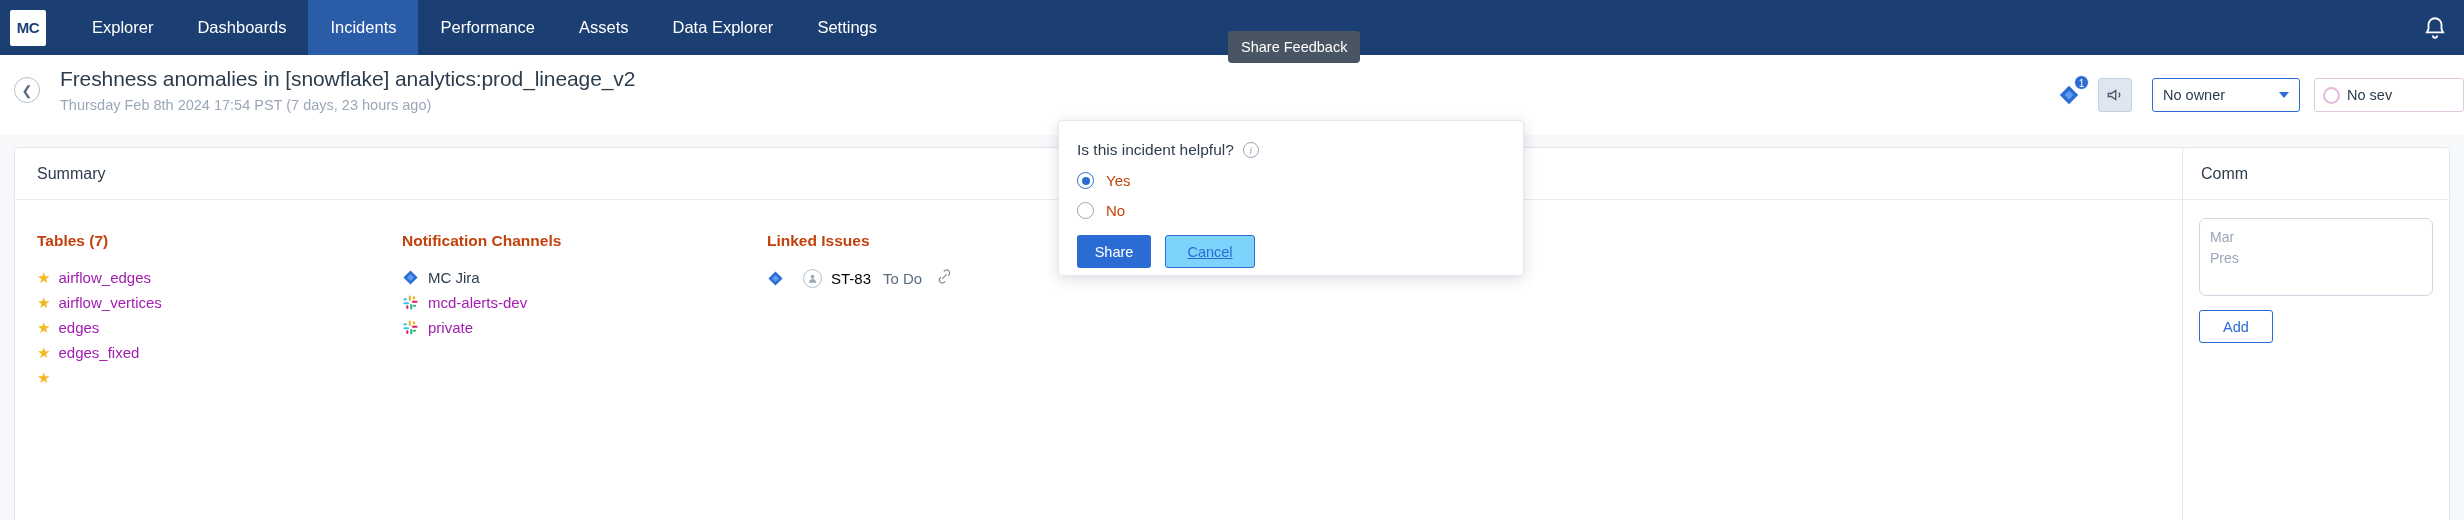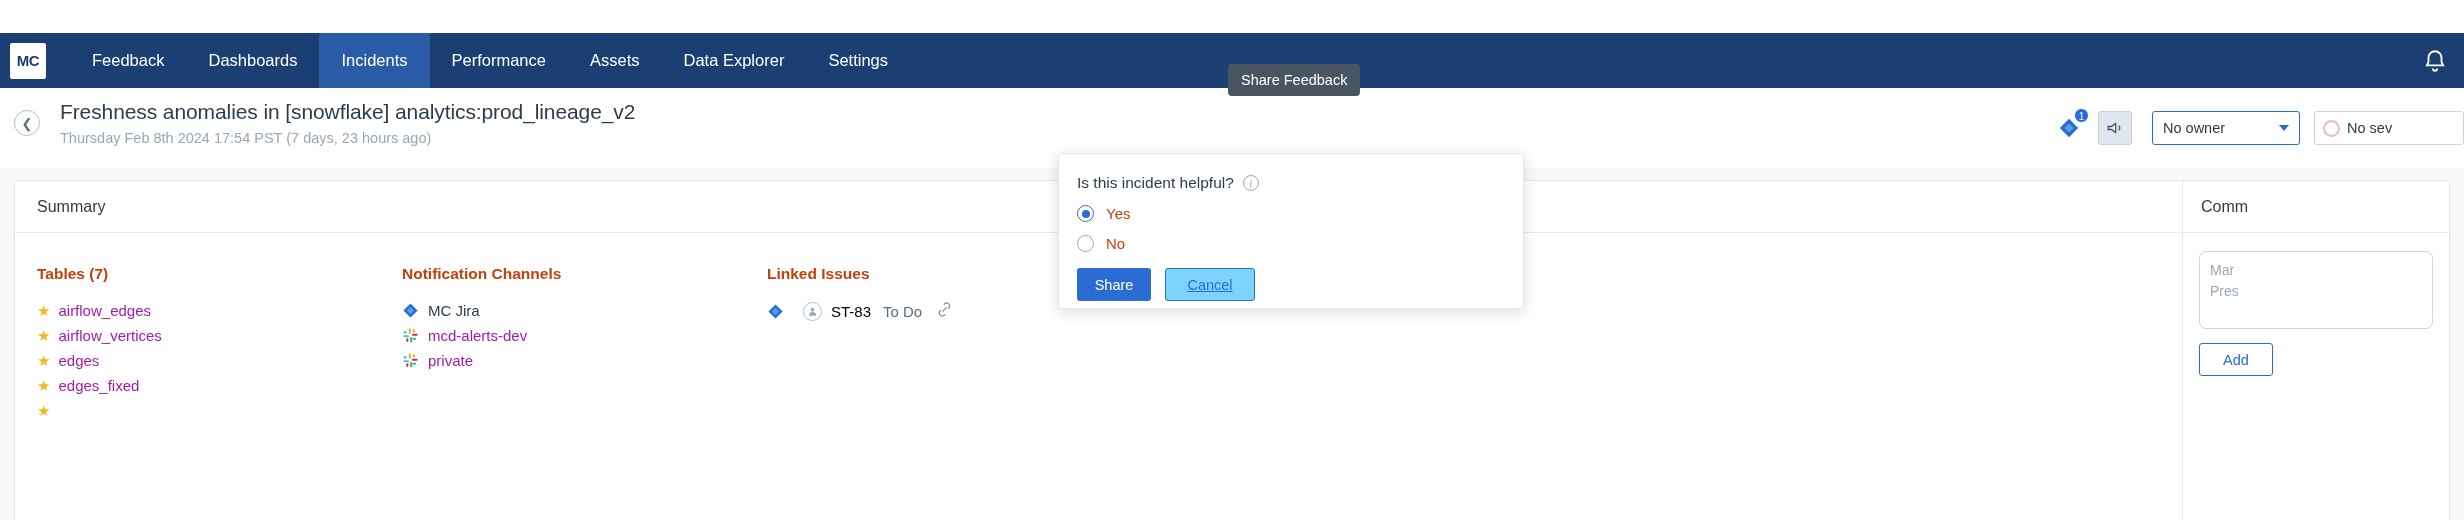--- a/index.html
+++ b/index.html
@@ -2,21 +2,21 @@
 <html><head>
 <meta charset="utf-8">
 <style>
   * { box-sizing: border-box; margin: 0; padding: 0; }
   html, body {
     width: 2464px; height: 520px;
     font-family: "Liberation Sans", sans-serif;
     background: #ffffff;
     overflow: hidden;
   }
-  .app { position: relative; width: 2464px; height: 440px; margin-top: 33px; }
+  .app { position: relative; width: 2464px; height: 440px; }
 
   
   .navbar {
     position: absolute; top: 0; left: 0;
     width: 2464px; height: 55px;
     background: #1c3f73;
     display: flex; align-items: center;
   }
   .logo {
     width: 36px; height: 36px; margin-left: 10px;
@@ -218,21 +218,21 @@
   }
 </style>
 </head>
 <body>
 
 <div class="app">
 
   <div class="navbar">
     <div class="logo">MC</div>
     <div class="navitems">
-      <div class="navitem">Feedback</div>
+      <div class="navitem">Explorer</div>
       <div class="navitem">Dashboards</div>
       <div class="navitem active">Incidents</div>
       <div class="navitem">Performance</div>
       <div class="navitem">Assets</div>
       <div class="navitem">Data Explorer</div>
       <div class="navitem">Settings</div>
     </div>
     <div class="bell">
       <svg viewBox="0 0 24 24" width="26" height="26" fill="none" stroke="#ffffff" stroke-width="1.7">
         <path d="M12 3a6 6 0 0 0-6 6v4l-1.5 3h15L18 13V9a6 6 0 0 0-6-6z"></path>

